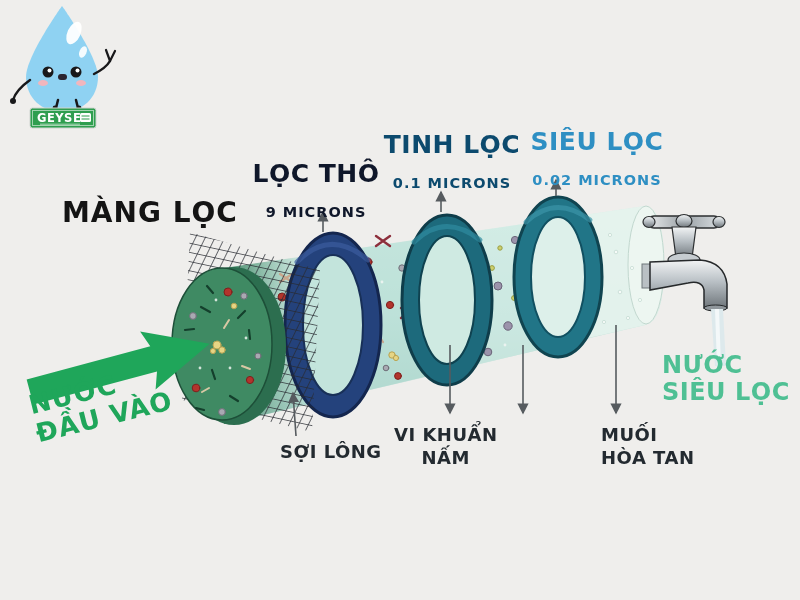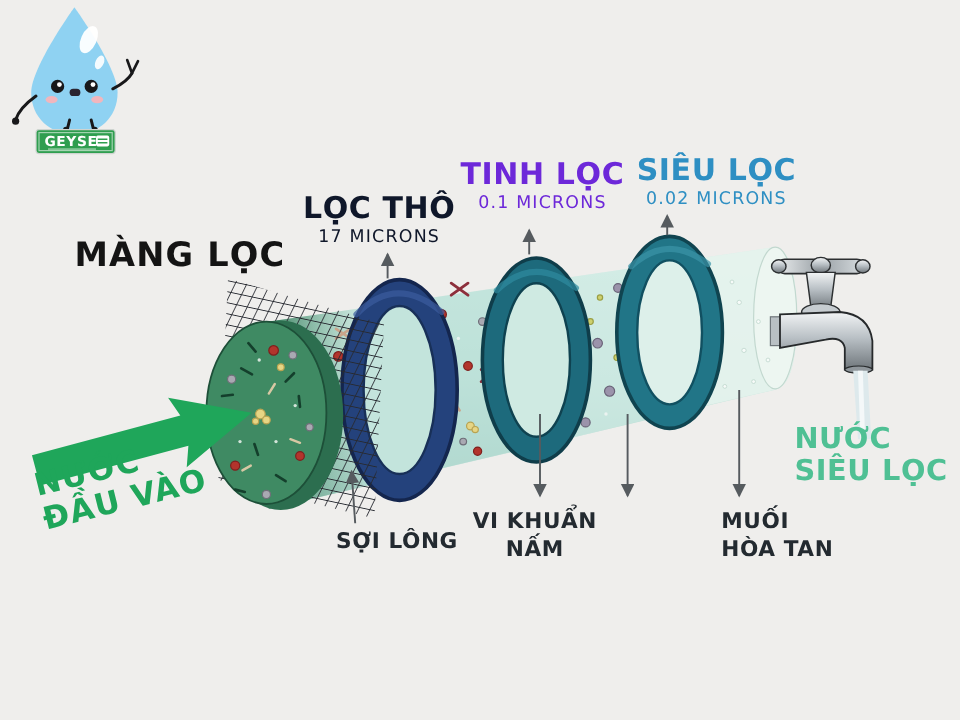--- a/index.html
+++ b/index.html
@@ -6,23 +6,23 @@
   .stage{
     position:relative;width:800px;height:600px;overflow:hidden;
     background:#efeeec;
     font-family:"DejaVu Sans","Liberation Sans",sans-serif;
   }
   .stage svg{position:absolute;left:0;top:0;}
   .lbl{position:absolute;white-space:nowrap;}
   .membrane-lbl{left:62px;top:196px;font-size:28px;font-weight:900;letter-spacing:1px;color:#141414;}
   .stage-block{position:absolute;text-align:center;width:150px;}
   .stage-title{font-size:25px;font-weight:900;letter-spacing:.5px;line-height:27px;}
-  .stage-sub{font-size:14.5px;font-weight:normal;letter-spacing:1px;margin-top:3px;}
+  .stage-sub{font-size:14.5px;font-weight:bold;letter-spacing:1px;margin-top:17px;}
   .coarse{left:241px;top:160px;color:#0f172a;}
-  .fine{left:377px;top:131px;color:#6d28d9;}
+  .fine{left:377px;top:131px;color:#0c4a6e;}
   .ultra{left:522px;top:128px;color:#2e8fc3;}
   .callout{position:absolute;font-size:18px;line-height:23px;color:#232a30;font-weight:600;letter-spacing:.5px;}
   .co-mesh{left:280px;top:440px;}
   .co-bact{left:394px;top:423px;text-align:center;}
   .co-virus{left:497px;top:423px;}
   .co-salt{left:601px;top:423px;}
   .inlet{left:26px;top:392px;font-size:26px;font-weight:900;color:#1fa65a;
          line-height:29px;letter-spacing:1px;transform:rotate(-14deg);transform-origin:left top;}
   .outlet{left:662px;top:352px;font-size:24px;font-weight:900;color:#4fc094;line-height:27px;letter-spacing:.5px;}
 </style>
@@ -280,21 +280,21 @@
       <line x1="523" y1="345" x2="523" y2="413" marker-end="url(#ah)"></line>
       <line x1="616" y1="325" x2="616" y2="413" marker-end="url(#ah)"></line>
       <line x1="296" y1="436" x2="293" y2="393" marker-end="url(#ah)"></line>
     </g>
   </svg>
 
   <div class="lbl membrane-lbl">MÀNG LỌC</div>
 
   <div class="stage-block coarse">
     <div class="stage-title">LỌC THÔ</div>
-    <div class="stage-sub">17 MICRONS</div>
+    <div class="stage-sub">9 MICRONS</div>
   </div>
   <div class="stage-block fine">
     <div class="stage-title">TINH LỌC</div>
     <div class="stage-sub">0.1 MICRONS</div>
   </div>
   <div class="stage-block ultra">
     <div class="stage-title">SIÊU LỌC</div>
     <div class="stage-sub">0.02 MICRONS</div>
   </div>
 

